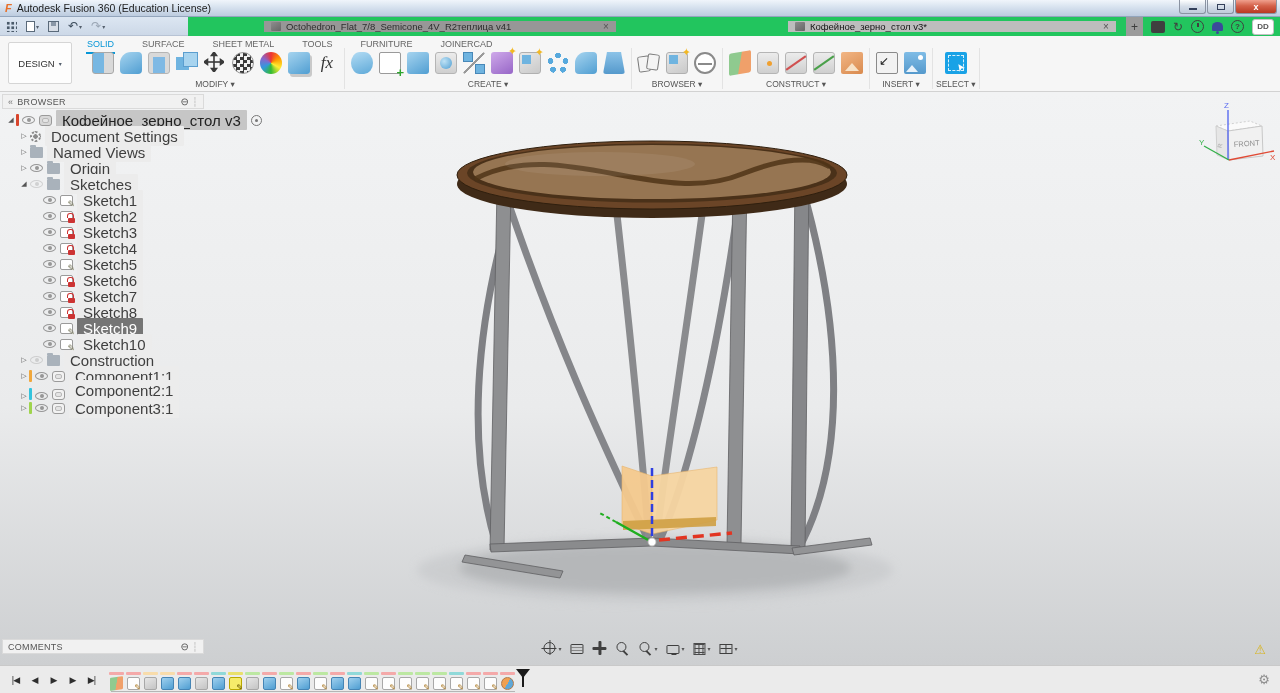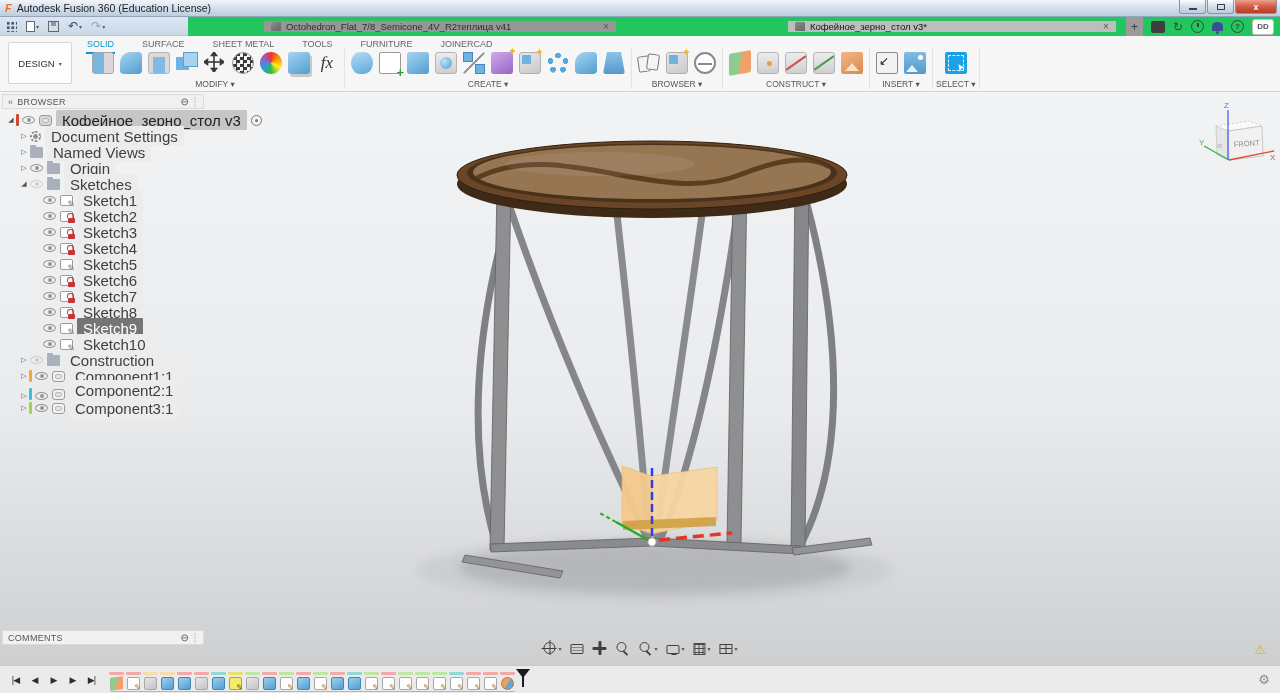--- a/index.html
+++ b/index.html
@@ -130,21 +130,21 @@
 .bi-lock::before{content:"";position:absolute;right:-2px;bottom:3px;width:5px;height:4px;border:1.2px solid #c33;border-bottom:none;border-radius:3px 3px 0 0}
 .bi-lock::after{content:"";position:absolute;right:-3px;bottom:-2px;width:7px;height:5px;background:#c33;border-radius:1px}
 .bi-component,.bi-component-root{background:#f2f2f2;border:1px solid #9a9a9a;border-radius:3px}
 .bi-component::after,.bi-component-root::after{content:"";position:absolute;inset:2px;border:1px solid #b8b8b8;border-radius:2px;background:#e4e4e4}
 .bi-component-root{background:#d8d8d8}
 .btarget{width:11px;height:11px;border:1px solid #777;border-radius:50%;margin-left:4px;position:relative;flex:none}
 .btarget::after{content:"";position:absolute;inset:3px;background:#777;border-radius:50%}
 .blabel{font-size:15px;color:#3f3f3f;background:#ececec;padding:1.5px 6px;border-radius:1px;white-space:nowrap}
 .brow.root .blabel{background:#c6c6c6;color:#222}
 .brow.sel .blabel{background:#757575;color:#fff}
-#commentsbar{position:absolute;left:2px;bottom:20px;width:202px;font-size:9px;z-index:3}
+#commentsbar{position:absolute;left:2px;bottom:11px;width:202px;font-size:9px;z-index:3}
 
 #navbar{position:absolute;left:50%;bottom:8px;transform:translateX(-50%);display:flex;align-items:center;gap:9px;height:18px;z-index:3}
 .nwrap{display:flex;align-items:center}
 .nvi{position:relative;width:14px;height:14px;display:inline-block}
 .nv-orbit{border:1.3px solid #3f3f3f;border-radius:50%;width:12px;height:12px;margin:1px}
 .nv-orbit::before{content:"";position:absolute;left:50%;top:-3px;height:15px;border-left:1.3px solid #3f3f3f}
 .nv-orbit::after{content:"";position:absolute;top:50%;left:-3px;width:15px;border-top:1.3px solid #3f3f3f}
 .nv-look-at{border:1.3px solid #3f3f3f;width:13px;height:10px;margin-top:2px;border-radius:1px;background:repeating-linear-gradient(0deg,transparent 0 2px,#888 2px 3px)}
 .nv-pan::before{content:"";position:absolute;left:6px;top:0;width:2.5px;height:14px;background:#3f3f3f;border-radius:1px}
 .nv-pan::after{content:"";position:absolute;top:6px;left:0;height:2.5px;width:14px;background:#3f3f3f;border-radius:1px}

